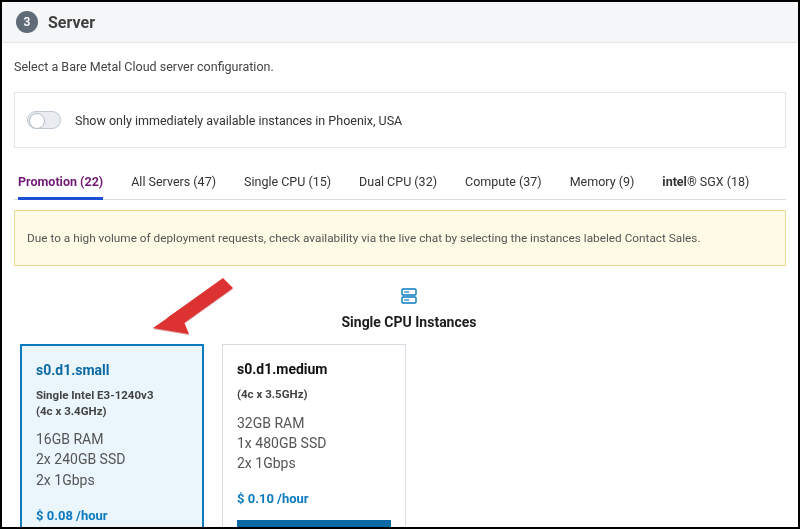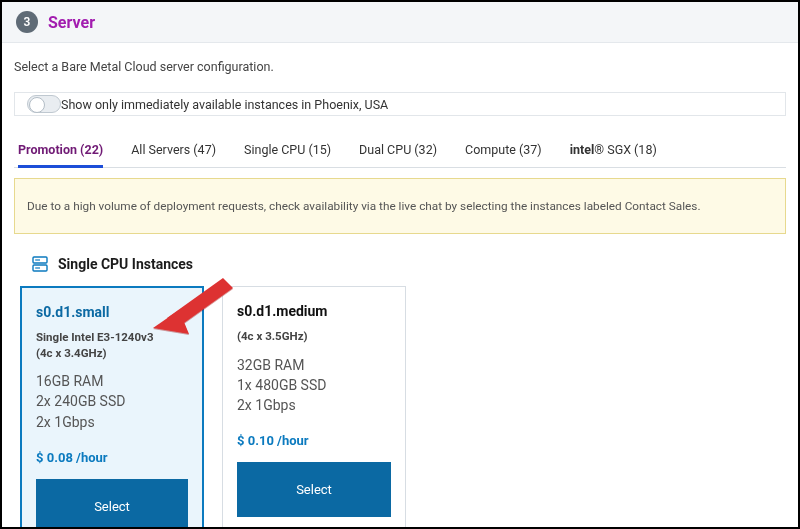--- a/index.html
+++ b/index.html
@@ -30,34 +30,35 @@
     color: #fff;
     font-size: 12px;
     font-weight: 600;
     display: flex;
     align-items: center;
     justify-content: center;
   }
   .header-title {
     font-size: 16px;
     font-weight: 700;
-    color: #a21caf;
+    color: #404040;
   }
   .content { padding: 16px 12px 0 12px; }
   .intro {
     font-size: 12.5px;
     color: #444;
     margin-bottom: 18px;
   }
   
   .toggle-row {
     border: 1px solid #e2e6ea;
-    padding: 2px 12px;
-    display: flex;
-    align-items: center;
+    padding: 18px 12px;
+    display: flex;
+    align-items: center;
+    gap: 14px;
     margin-bottom: 18px;
   }
   .switch {
     width: 34px; height: 18px;
     border-radius: 10px;
     border: 1px solid #bfc8d0;
     background: #e9edf1;
     position: relative;
     cursor: pointer;
   }
@@ -101,20 +102,21 @@
     padding: 20px 12px;
     font-size: 11.8px;
     color: #555;
   }
   
   .section-head {
     display: flex;
     align-items: center;
     gap: 10px;
     margin: 22px 0 14px 18px;
+    flex-direction: column;
   }
   .section-icon svg { display: block; }
   .section-title {
     font-size: 14px;
     font-weight: 700;
     color: #1c1c1c;
   }
   
   .cards {
     display: flex;
@@ -188,20 +190,21 @@
     <div class="switch"></div>
     <div class="toggle-label">Show only immediately available instances in Phoenix, USA</div>
   </div>
 
   <div class="tabs">
     <div class="tab active">Promotion (22)</div>
     <div class="tab">All Servers (47)</div>
     <div class="tab">Single CPU (15)</div>
     <div class="tab">Dual CPU (32)</div>
     <div class="tab">Compute (37)</div>
+    <div class="tab">Memory (9)</div>
     <div class="tab">
       <span class="brand"><b>intel</b><span>®</span><span> SGX</span></span><span> (18)</span>
     </div>
   </div>
 
   <div class="notice">Due to a high volume of deployment requests, check availability via the live chat by selecting the instances labeled Contact Sales.</div>
 
   <div class="section-head">
     <span class="section-icon">
       <svg width="16" height="16" viewBox="0 0 16 16">

